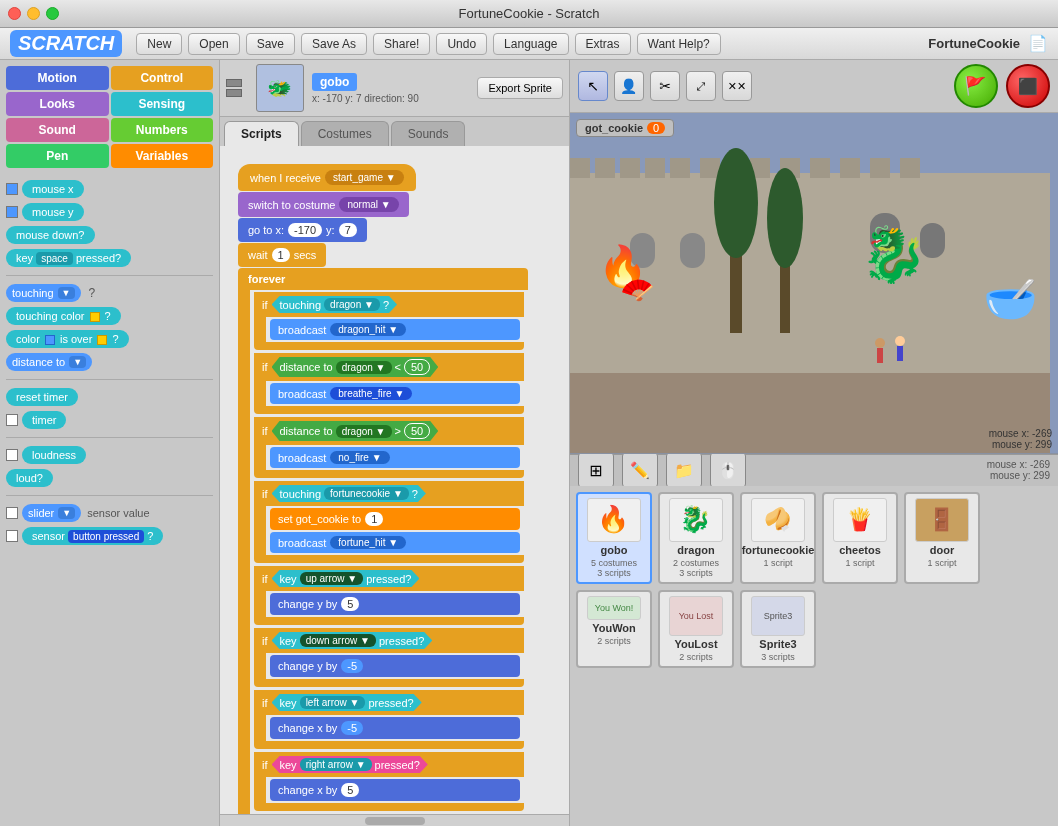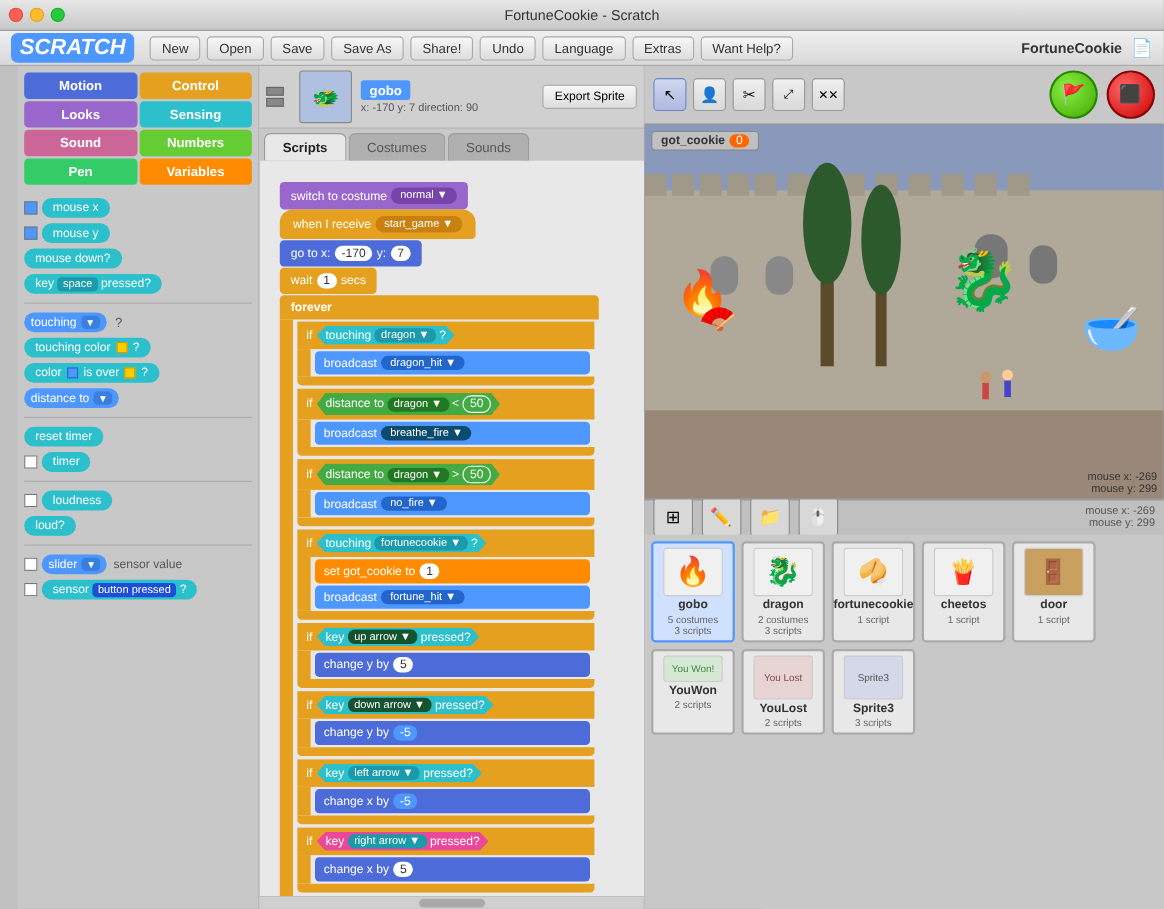--- a/index.html
+++ b/index.html
@@ -67,21 +67,20 @@
       display: flex;
       align-items: center;
       gap: 8px;
     }
     #menubar .project-name { font-size: 13px; color: #333; font-weight: bold; }
 
     
     #main {
       display: flex;
       height: calc(826px - 60px);
-      margin-left: 16px;
     }
 
     
     #left-panel {
       width: 220px;
       background: #c8c8c8;
       display: flex;
       flex-direction: column;
       border-right: 1px solid #aaa;
     }
@@ -528,28 +527,28 @@
       <div class="tab active">Scripts</div>
       <div class="tab">Costumes</div>
       <div class="tab">Sounds</div>
     </div>
 
     <div id="scripts-area">
       <div class="scripts-container">
 
         <div class="script-block">
 
+          <div style="background:#e6a020;color:white;padding:6px 12px;border-radius:12px 12px 4px 4px;font-size:11px;display:flex;align-items:center;gap:4px;width:fit-content;">
+            when I receive
+            <span style="background:#c88010;padding:2px 8px;border-radius:8px;font-size:10px;display:flex;align-items:center;gap:2px;">start_game ▼</span>
+          </div>
+
           <div style="background:#9966cc;color:white;padding:5px 10px;border-radius:4px;font-size:11px;display:flex;align-items:center;gap:4px;width:fit-content;margin-top:1px;">
             switch to costume
             <span style="background:#7744aa;padding:2px 8px;border-radius:8px;font-size:10px;display:flex;align-items:center;gap:2px;">normal ▼</span>
-          </div>
-
-          <div style="background:#e6a020;color:white;padding:6px 12px;border-radius:12px 12px 4px 4px;font-size:11px;display:flex;align-items:center;gap:4px;width:fit-content;">
-            when I receive
-            <span style="background:#c88010;padding:2px 8px;border-radius:8px;font-size:10px;display:flex;align-items:center;gap:2px;">start_game ▼</span>
           </div>
 
           <div style="background:#4d6cd9;color:white;padding:5px 10px;border-radius:4px;font-size:11px;display:flex;align-items:center;gap:4px;width:fit-content;margin-top:1px;">
             go to x:
             <span style="background:white;color:#333;padding:1px 6px;border-radius:8px;font-size:11px;">-170</span>
             y:
             <span style="background:white;color:#333;padding:1px 6px;border-radius:8px;font-size:11px;">7</span>
           </div>
 
           <div style="background:#e6a020;color:white;padding:5px 10px;border-radius:4px;font-size:11px;display:flex;align-items:center;gap:4px;width:fit-content;margin-top:1px;">
@@ -586,21 +585,21 @@
                   <span style="background:#44aa44;padding:2px 8px;clip-path:polygon(8px 0%,calc(100% - 8px) 0%,100% 50%,calc(100% - 8px) 100%,8px 100%,0% 50%);font-size:11px;display:flex;align-items:center;gap:3px;">
                     distance to
                     <span style="background:#227722;padding:1px 6px;border-radius:6px;font-size:10px;display:flex;align-items:center;gap:2px;">dragon ▼</span>
                     &lt;
                     <span style="background:#44aa44;border:1px solid white;padding:1px 6px;border-radius:8px;font-size:11px;color:white;">50</span>
                   </span>
                 </div>
                 <div style="border-left:12px solid #e6a020;padding:2px 4px;">
                   <div style="background:#4d97ff;color:white;padding:4px 8px;border-radius:4px;font-size:11px;display:flex;align-items:center;gap:4px;">
                     broadcast
-                    <span style="background:#0c4a6e;padding:1px 8px;border-radius:8px;font-size:10px;display:flex;align-items:center;gap:2px;">breathe_fire ▼</span>
+                    <span style="background:#1d4ed8;padding:1px 8px;border-radius:8px;font-size:10px;display:flex;align-items:center;gap:2px;">breathe_fire ▼</span>
                   </div>
                 </div>
                 <div style="background:#e6a020;height:8px;border-radius:0 0 4px 4px;margin-bottom:3px;"></div>
               </div>
 
               <div>
                 <div style="background:#e6a020;color:white;padding:4px 8px;font-size:11px;display:flex;align-items:center;gap:4px;">
                   if
                   <span style="background:#44aa44;padding:2px 8px;clip-path:polygon(8px 0%,calc(100% - 8px) 0%,100% 50%,calc(100% - 8px) 100%,8px 100%,0% 50%);font-size:11px;display:flex;align-items:center;gap:3px;">
                     distance to

